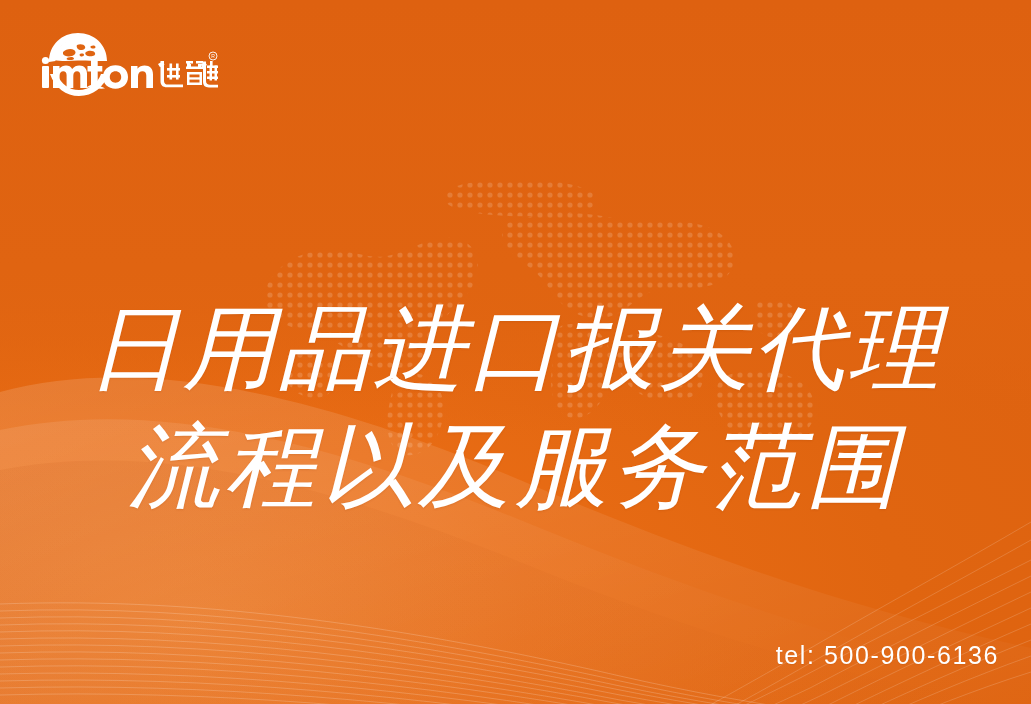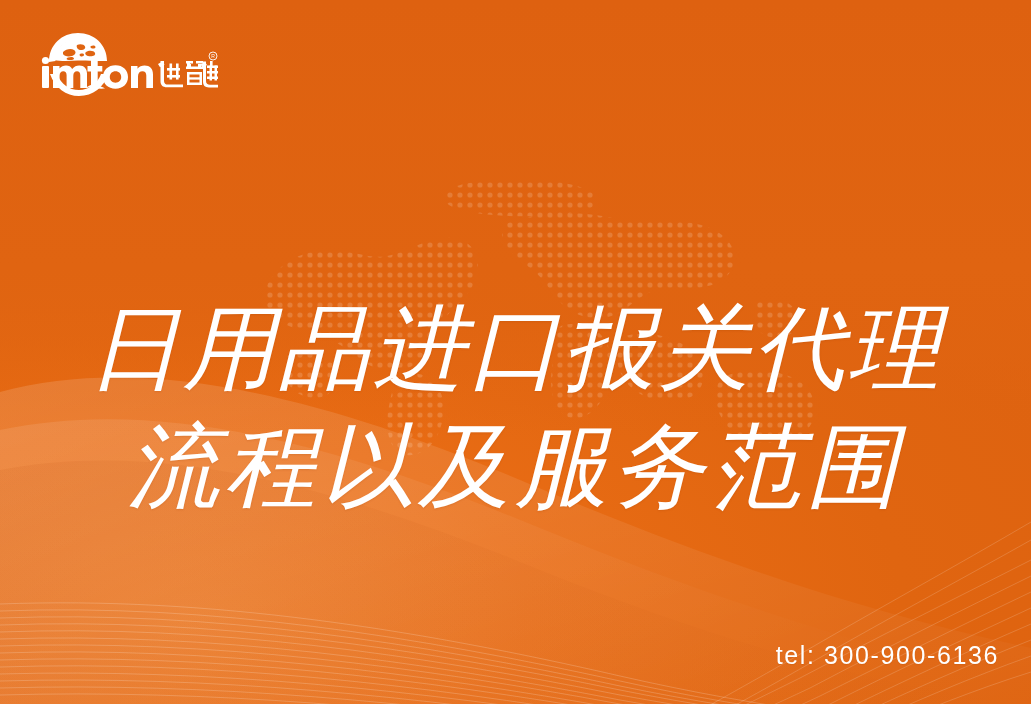--- a/index.html
+++ b/index.html
@@ -319,15 +319,15 @@
       </g>
       <text x="175" y="28.4" text-anchor="middle" fill="#ffffff" font-size="5" font-family="Liberation Sans, sans-serif">R</text>
     </svg>
   </div>
 
   <h1 class="headline">
     <span class="line line-1">日用品进口报关代理</span>
     <span class="line line-2">流程以及服务范围</span>
   </h1>
 
-  <div class="tel">tel: 300-900-6136</div>
+  <div class="tel">tel: 500-900-6136</div>
 
 </div>
 
 </body></html>

